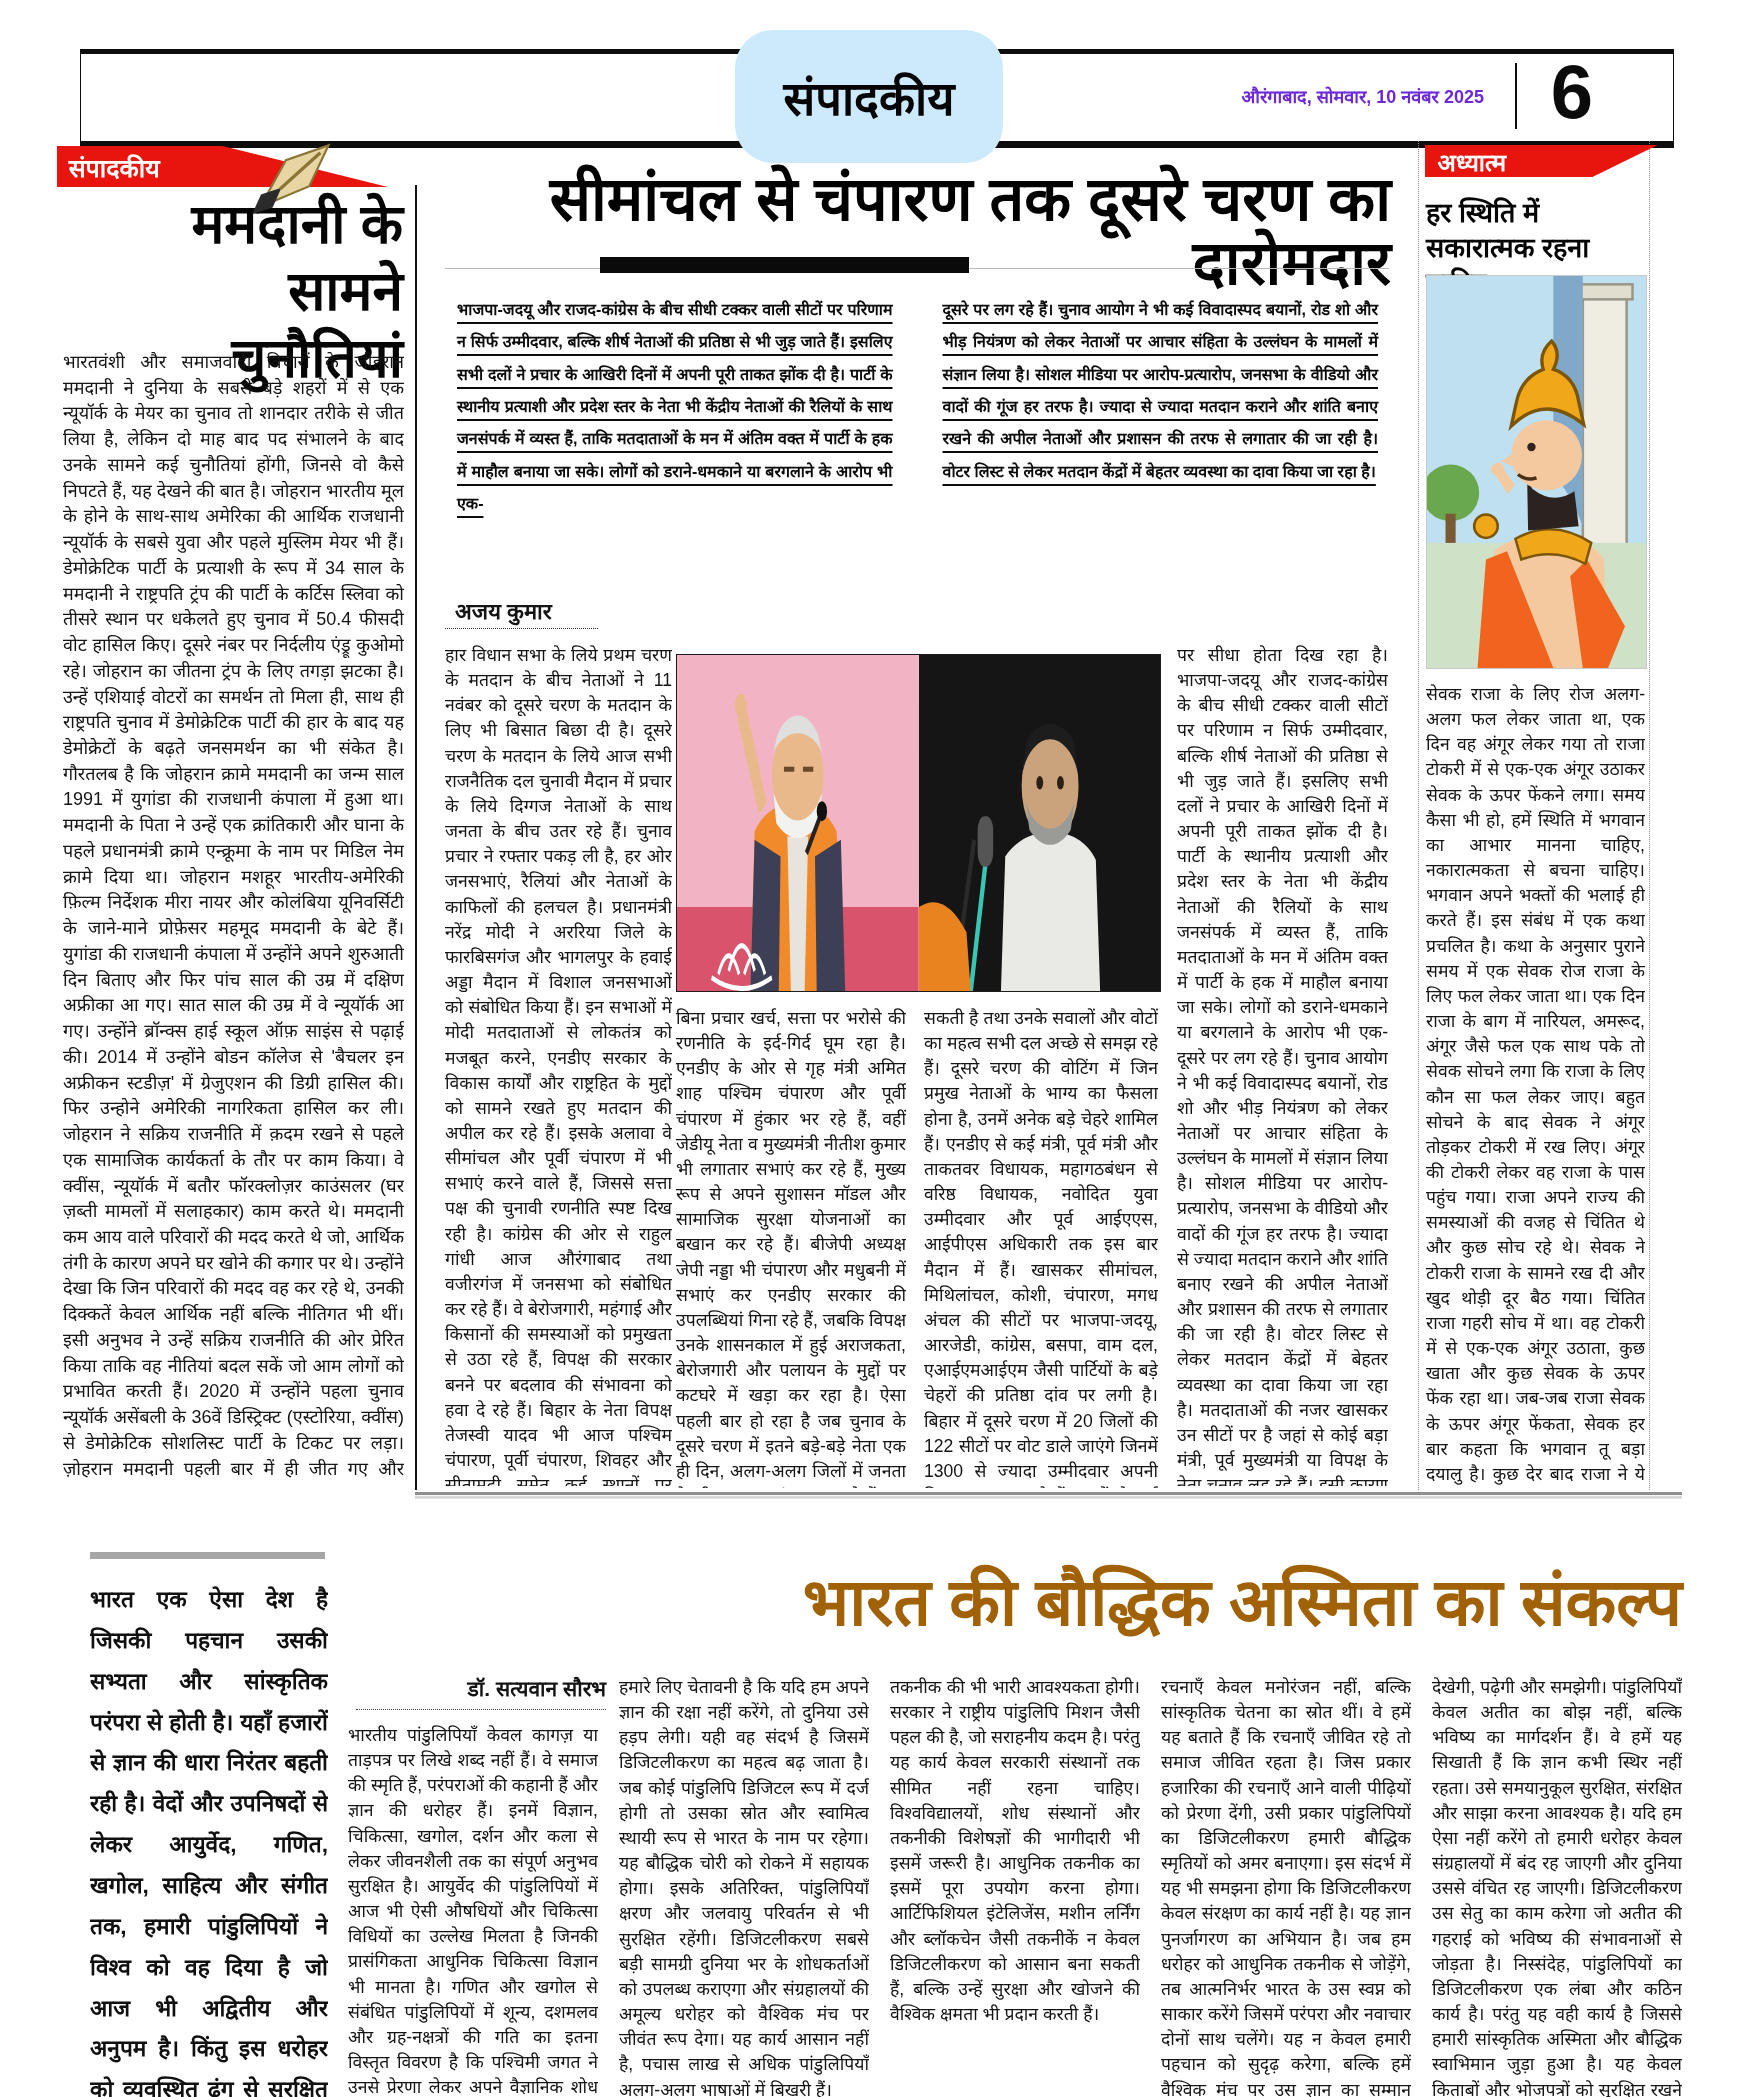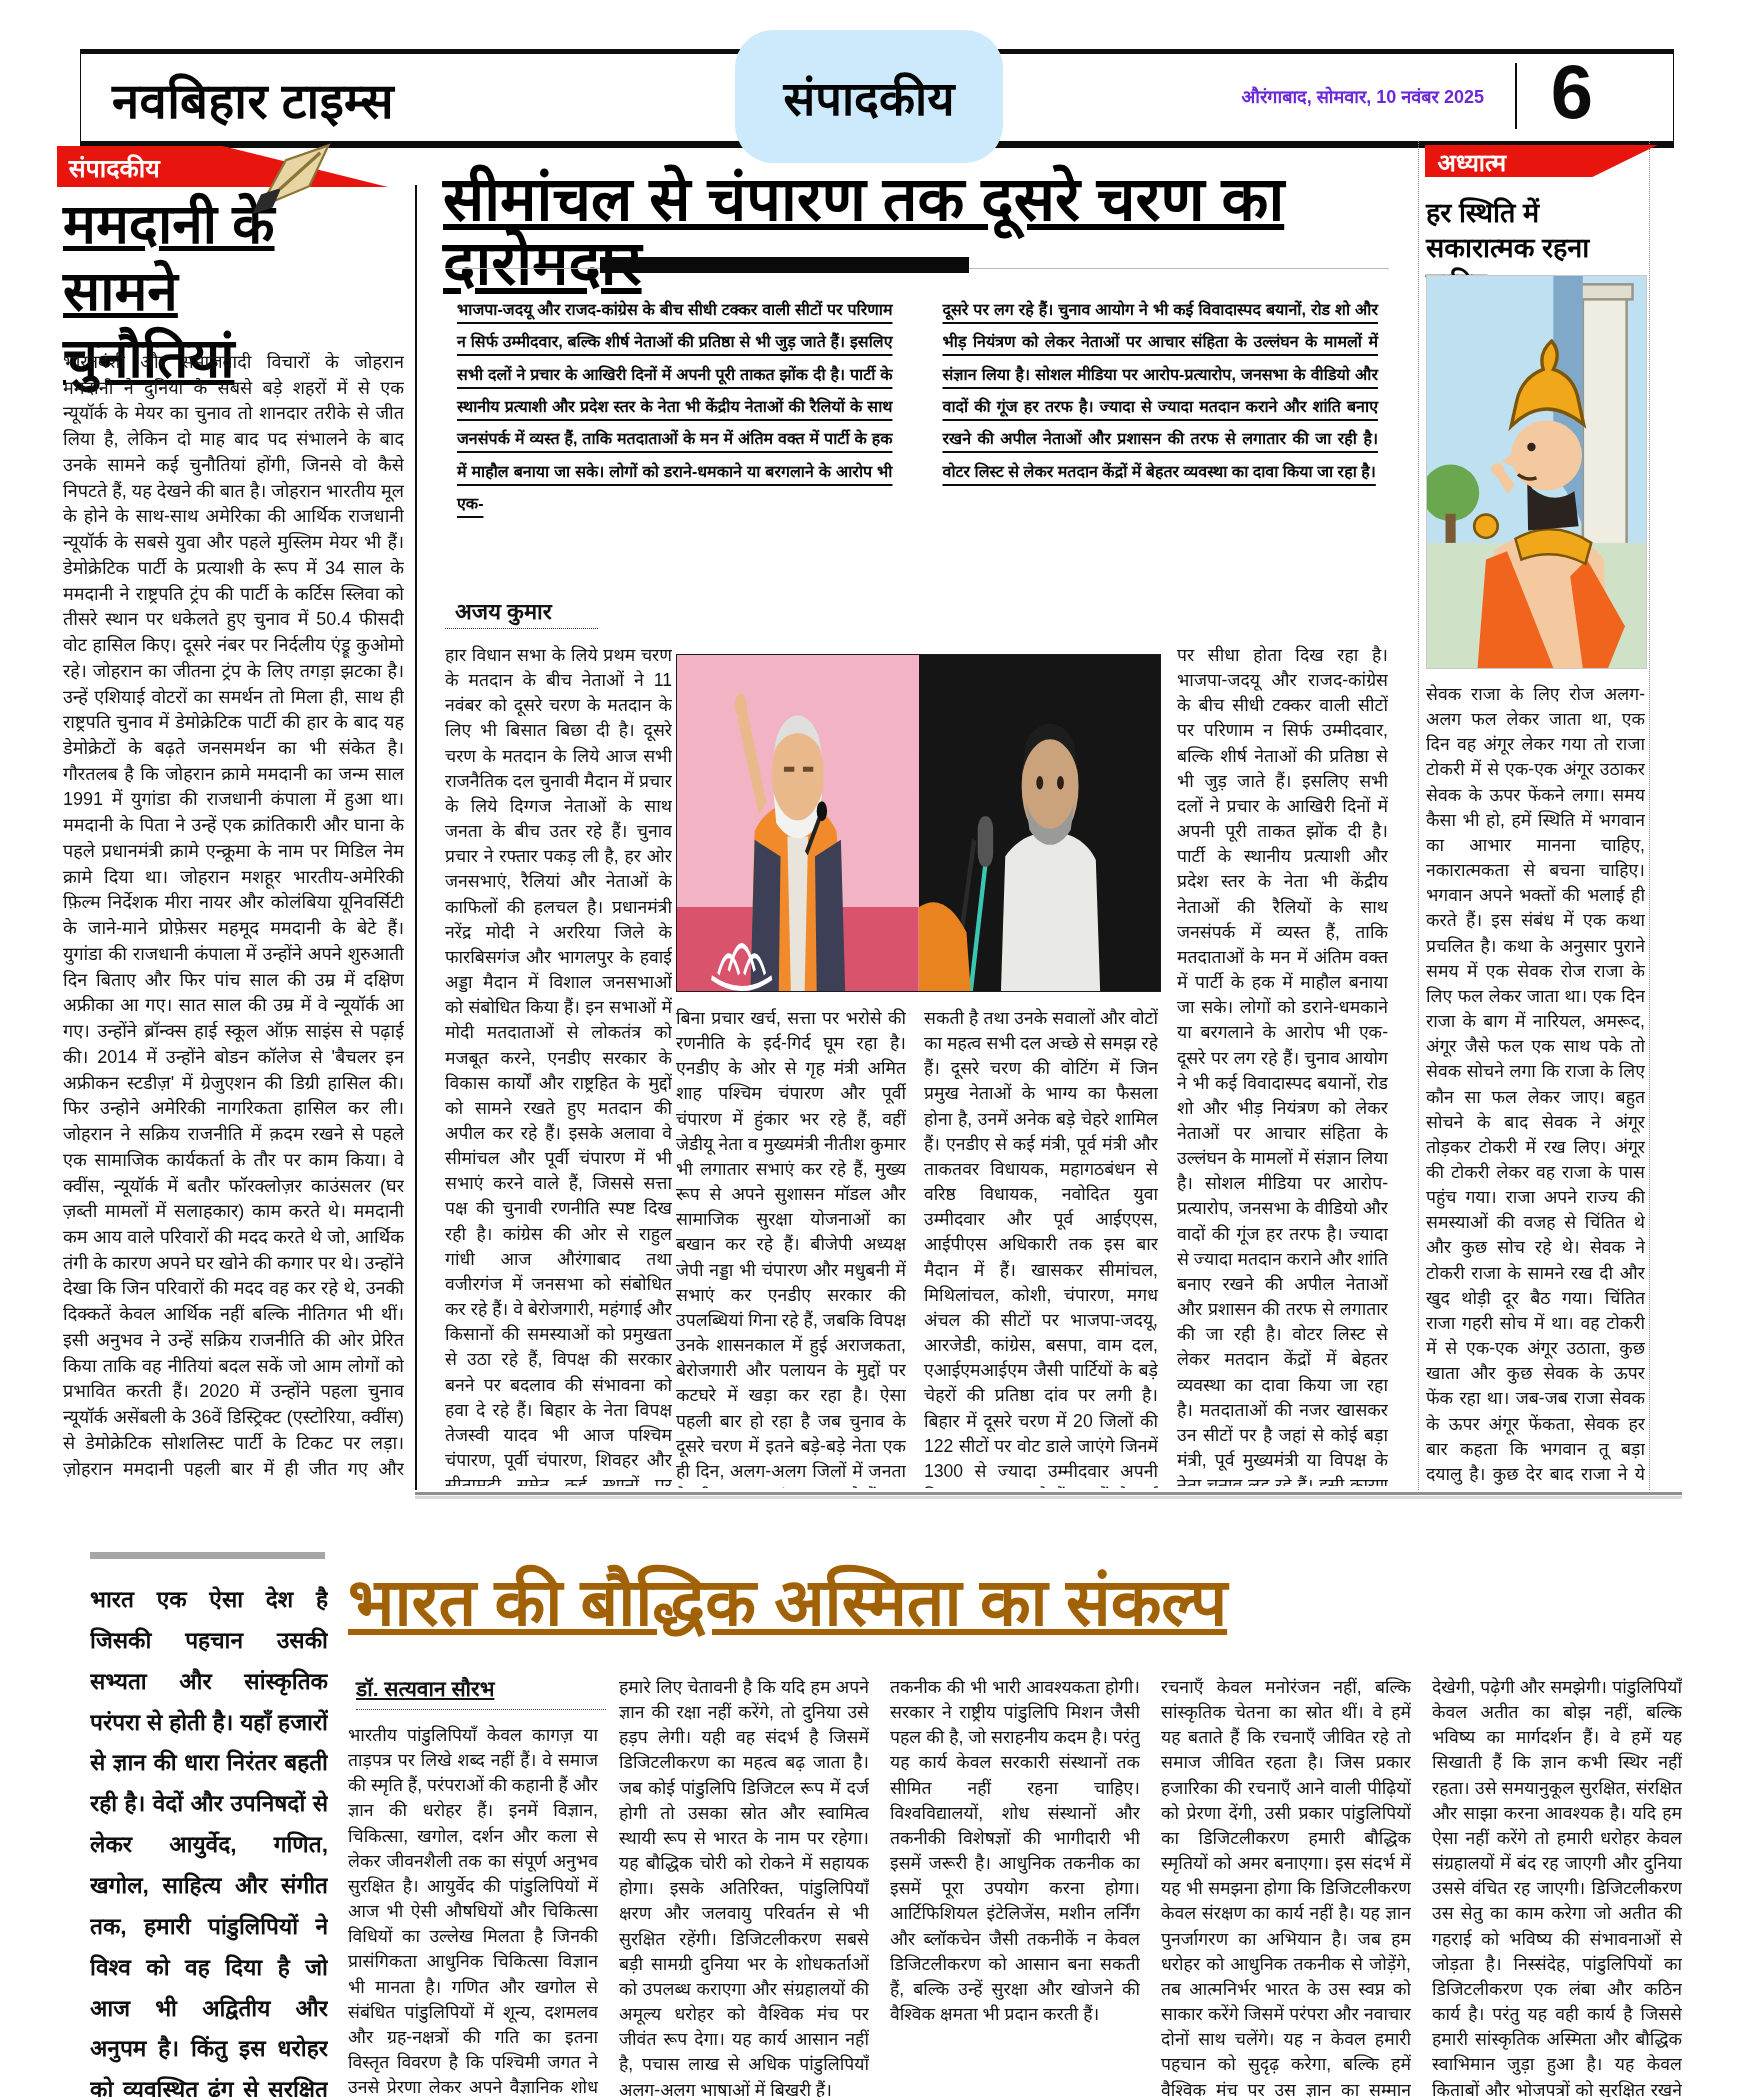--- a/index.html
+++ b/index.html
@@ -1,21 +1,21 @@
 <!DOCTYPE html>
 <html lang="hi" style="font-size:6.7px"><head>
 <meta charset="utf-8">
 <style>
   html,body{margin:0;padding:0;background:#ffffff;}
   body{width:1738px;height:2674px;position:relative;font-family:"Liberation Sans",sans-serif;color:#141414;}
   .abs{position:absolute;}
   .hidden-overflow{overflow:hidden;}
   .just{text-align:justify;text-justify:inter-word;}
   .body-txt{font-size:17.6px;line-height:1.43;white-space:pre-line;}
-  .center{text-align:left;text-decoration:underline;}
+  .center{text-align:right;}
   
   .masthead{left:80px;top:49px;width:1592px;height:87px;border:1.7px solid #0d0d0d;border-top-width:5.9px;border-bottom-width:7.6px;background:#fff;}
   .nameplate{left:31px;top:11.7px;font-size:49px;font-weight:800;letter-spacing:0.4px;color:#050505;}
   .mast-bubble{left:654px;top:-24px;width:268px;height:133px;background:#cdeafc;border-radius:38px;z-index:3;display:flex;align-items:center;justify-content:center;font-size:47px;font-weight:800;color:#050505;}
   .mast-date{right:189px;top:30px;font-size:18px;font-weight:700;color:#6d28d9;}
   .mast-vrule{right:156px;top:9.2px;width:2.1px;height:66px;background:#0d0d0d;}
   .mast-page{right:80px;top:-5.9px;font-size:76px;font-weight:700;color:#0b0b0b;}
   
   .red-flag{background:#e8150f;color:#fff;font-weight:800;display:flex;align-items:center;}
   .lbl-edit{left:57px;top:146px;width:348px;height:41px;clip-path:polygon(0 0,46% 0,92% 100%,0 100%);font-size:25px;padding-left:11.7px;}
@@ -57,21 +57,20 @@
   .a2c1{left:348px;top:1723px;height:477px;}
   .a2c2{left:619px;}
   .a2c3{left:890px;}
   .a2c4{left:1161px;}
   .a2c5{left:1432px;}
 </style>
 </head>
 <body>
 
 <div class="abs masthead">
-  <div class="abs nameplate">नवबिहार टाइम्स</div>
   <div class="abs mast-bubble">संपादकीय</div>
   <div class="abs mast-date">औरंगाबाद, सोमवार, 10 नवंबर 2025</div>
   <div class="abs mast-vrule"></div>
   <div class="abs mast-page">6</div>
 </div>
 
 <div class="abs red-flag lbl-edit">संपादकीय</div>
 <svg class="abs pen-nib" viewBox="0 0 100 100">
   <g transform="rotate(48 50 50)">
     <polygon points="50,2 66,40 50,86 34,40" fill="#e7d6a4" stroke="#8a7536" stroke-width="2"></polygon>

